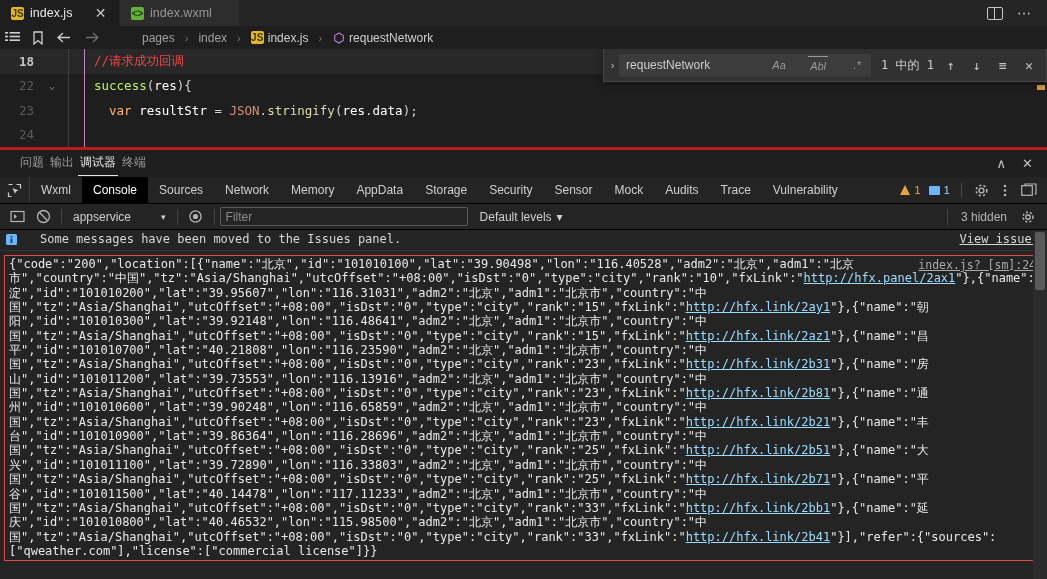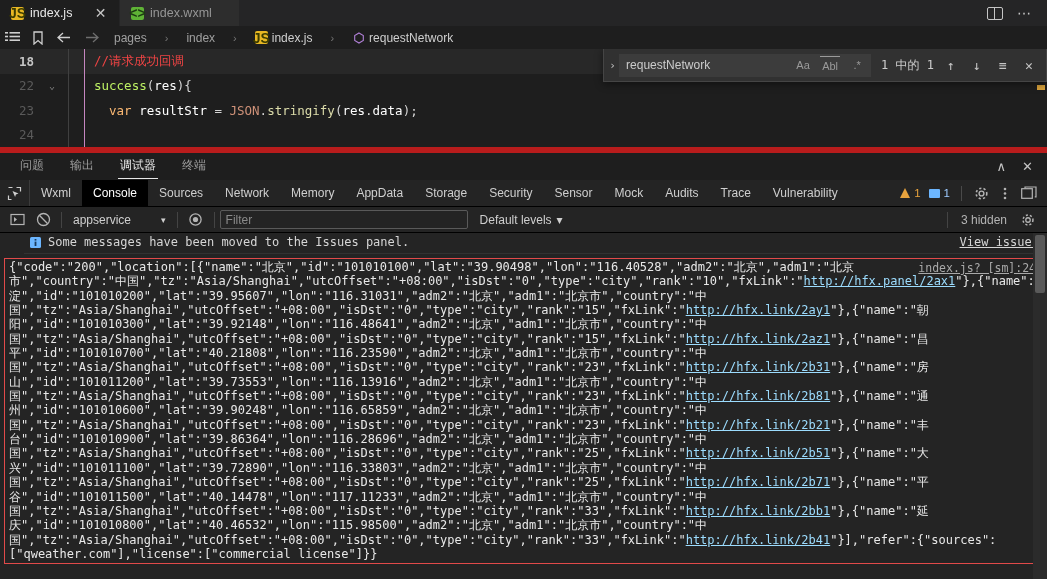--- a/index.html
+++ b/index.html
@@ -19,21 +19,21 @@
   .tab {
     display: flex; align-items: center; gap: 6px;
     padding: 0 10px 0 11px; font-size: 12.5px; color: #969696;
     background: #2d2d2d; border-right: 1px solid #252526; position: relative;
     min-width: 120px;
   }
   .tab.active { background: #1e1e1e; color: #e7e7e7; }
   .tab .tab-label { white-space: nowrap; }
   .file-ico {
     width: 13px; height: 13px; border-radius: 2px; flex: 0 0 13px;
-    font-size: 14px; font-weight: bold; color: #fff;
+    font-size: 10px; font-weight: bold; color: #fff;
     display: flex; align-items: center; justify-content: center;
     font-family: "Liberation Sans", sans-serif;
   }
   .ico-js { background: #e8b723; color: #3c3c00; }
   .ico-wxml { background: #5fb336; color: #1d3a12; }
   .tab-close {
     margin-left: auto; width: 17px; height: 17px; color: #c5c5c5;
     display: flex; align-items: center; justify-content: center;
     font-size: 14px; line-height: 1;
   }
@@ -47,21 +47,21 @@
   .dots { letter-spacing: 2px; font-size: 14px; line-height: 10px; }
 
   
   .breadcrumbbar {
     height: 23px; background: #1e1e1e; display: flex; align-items: center;
     gap: 0px; flex: 0 0 23px; font-size: 12px; color: #a0a0a0;
     padding-left: 5px;
   }
   .bc-icons { display: flex; align-items: center; gap: 12px; padding-right: 14px; color: #cfcfcf; }
   .bc-icons svg { display: block; }
-  .bcrumb { display: flex; align-items: center; gap: 14px; }
+  .bcrumb { display: flex; align-items: center; gap: 6px; margin-left: 28px; }
   .bcrumb .sep { color: #767676; font-size: 11px; margin: 0 4px; }
   .bcrumb .crumb { display: flex; align-items: center; gap: 4px; white-space: nowrap; }
   .sym-ico { width: 13px; height: 13px; display:flex; align-items:center; justify-content:center; }
 
   
   .editor {
     flex: 0 0 98px; background: #1e1e1e; position: relative; overflow: hidden;
     font-family: "DejaVu Sans Mono", monospace; font-size: 12.5px;
   }
   .code-row { display: flex; height: 24.5px; align-items: center; }
@@ -94,37 +94,37 @@
     display: flex; align-items: center; padding: 0 4px 0 2px; z-index: 20;
     box-shadow: 0 2px 8px rgba(0,0,0,.45);
   }
   .find-toggle { width: 16px; color: #c5c5c5; font-size: 11px; text-align:center; }
   .find-input {
     flex: 0 0 252px; height: 23px; background: #3c3c3c; border: 1px solid #3c3c3c;
     display: flex; align-items: center; padding: 0 3px 0 6px;
     font-size: 12px; color: #cccccc; font-family: "Liberation Sans", sans-serif;
   }
   .find-input .val { flex: 1; white-space: nowrap; overflow: hidden; }
-  .find-opts { display: flex; align-items: center; gap: 7px; }
+  .find-opts { display: flex; align-items: center; gap: 19px; font-style: italic; }
   .fopt {
     width: 20px; height: 19px; display:flex; align-items:center; justify-content:center;
     color: #9a9a9a; font-size: 11px; font-family: "Liberation Sans", sans-serif;
   }
   .fopt.box { border: 1px solid transparent; }
   .find-count {
     font-size: 12px; color: #cccccc; padding: 0 8px 0 10px; white-space: nowrap;
   }
   .find-actions { display: flex; align-items: center; gap: 8px; margin-left: auto; color: #c5c5c5; padding-right: 4px; }
   .find-actions span { width: 18px; text-align:center; font-size: 13px; }
 
   
   .panelbar {
     flex: 0 0 30px; background: #1e1e1e; display: flex; align-items: center;
-    padding-left: 18px; gap: 22px; font-size: 12px; color: #9c9c9c;
-    border-top: 6px solid #b91c1c; position: relative;
+    padding-left: 18px; gap: 2px; font-size: 12px; color: #9c9c9c;
+    border-top: 3px solid #b91c1c; position: relative;
   }
   .panelbar .ptab { padding: 4px 2px 6px; position: relative; white-space: nowrap; }
   .panelbar .ptab.active { color: #e7e7e7; }
   .panelbar .ptab.active::after {
     content:""; position:absolute; left:0; right:0; bottom:1px; height:1px; background:#e7e7e7;
   }
   .panelbar-right { margin-left: auto; display: flex; align-items: center; gap: 16px; padding-right: 14px; color: #c5c5c5; font-size: 13px; }
 
   
   .devtools { flex: 1; display: flex; flex-direction: column; background: #242424; min-height: 0; }
@@ -169,24 +169,23 @@
   }
   .levels { display:flex; align-items:center; gap: 5px; padding-left: 12px; color: #cfcfcf; font-size: 12px; white-space: nowrap; }
   .fb-right { margin-left:auto; display:flex; align-items:center; gap: 8px; color:#b4b4b4; font-size: 12px; }
 
   
   .console {
     flex: 1; overflow: hidden; position: relative; background: #242424;
     font-family: "DejaVu Sans Mono", monospace; font-size: 12px;
   }
   .msg-row {
-    display: flex; align-items: flex-start; gap: 6px;
+    display: flex; align-items: flex-start; gap: 22px;
     padding: 2px 8px 2px 6px; border-bottom: 1px solid #323232;
     min-height: 21px;
-    margin-left: 24px;
   }
   .msg-info { background: #242424; color: #d6d6d6; }
   .msg-warn { background: #332b00; color: #e2c08d; border-bottom: 1px solid #5c4a00; }
   .msg-icon { flex: 0 0 12px; padding-top: 2px; }
   .msg-text { flex: 1; white-space: nowrap; overflow: hidden; }
   .view-issues { color: #d6d6d6; text-decoration: underline; white-space: nowrap; padding-left: 8px; }
 
   .json-block {
     margin: 4px 4px 0 4px; border: 1px solid #e24a4a; padding: 1px 2px 2px 4px;
     position: relative; color: #e8e8e8; line-height: 14.35px;

